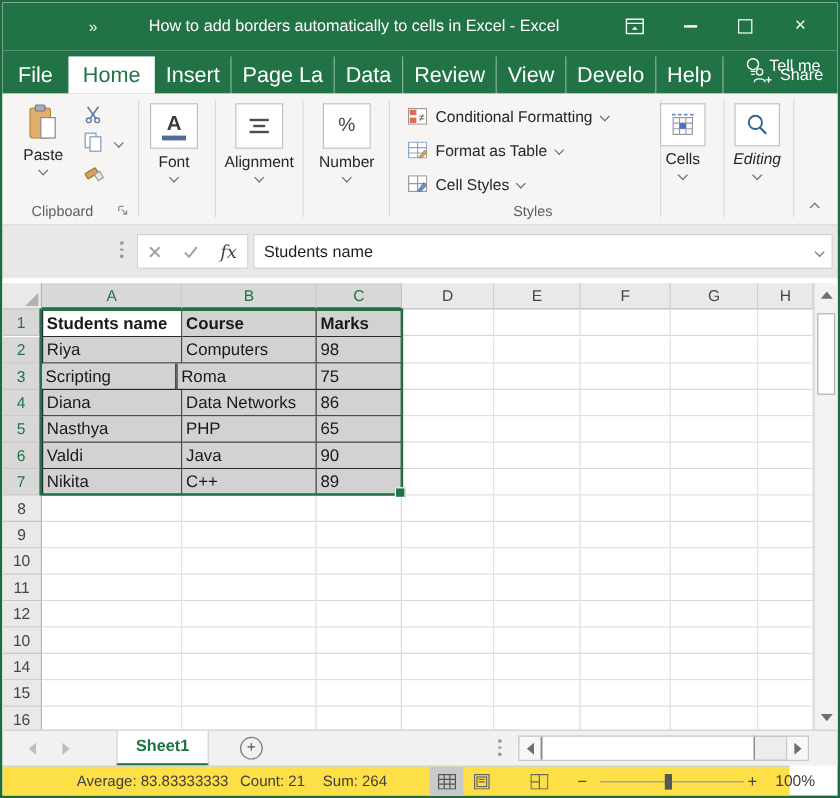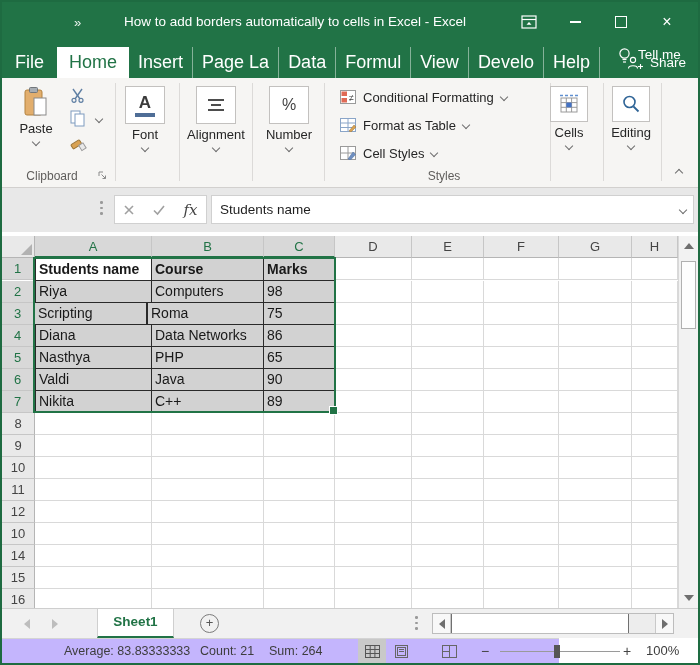--- a/index.html
+++ b/index.html
@@ -98,21 +98,21 @@
   .sheettab{position:absolute;left:95px;top:0;width:77px;height:29px;background:#fff;border-left:1px solid #cfcfcf;border-right:1px solid #cfcfcf;border-bottom:2.5px solid #217346;box-sizing:border-box;text-align:center;line-height:26px;font-size:13.5px;font-weight:700;color:#217346;}
   .addsheet{position:absolute;left:198px;top:5px;width:19px;height:19px;border:1px solid #7c7c7c;border-radius:50%;box-sizing:border-box;text-align:center;line-height:16px;font-size:13px;color:#555;}
   .sdots{position:absolute;left:413px;top:7px;display:flex;flex-direction:column;gap:3px;}
   .sdots i{width:2.5px;height:2.5px;border-radius:50%;background:#9a9a9a;display:block;}
   .hscroll{position:absolute;left:430px;top:4px;width:242px;height:21px;border:1px solid #bdbdbd;background:#ededed;box-sizing:border-box;display:flex;align-items:center;}
   .hbtn{width:17px;height:19px;display:flex;align-items:center;justify-content:center;background:#f8f8f8;}
   .hthumb{width:178px;height:19px;background:#fff;border-left:1px solid #707070;border-right:1px solid #707070;box-sizing:border-box;}
   .htrack{flex:1;}
 
   
-  .statusbar{position:absolute;left:0;top:636px;width:557px;height:25px;background:#c4b5fd;border-top:1px solid #d4d4d4;box-sizing:border-box;}
+  .statusbar{position:absolute;left:0;top:636px;width:656px;height:25px;background:#fde047;border-top:1px solid #d4d4d4;box-sizing:border-box;}
   .statusbar .txt{position:absolute;top:0;line-height:24px;font-size:12.5px;color:#3d3d3d;}
   .viewbtn{position:absolute;top:0;width:28px;height:24px;display:flex;align-items:center;justify-content:center;}
   .viewbtn.pressed{background:#c9c9c9;}
   .zoomtrack{position:absolute;left:498px;top:12px;width:120px;height:1px;background:#9a9a9a;}
   .zoomhandle{position:absolute;left:552px;top:6px;width:6px;height:13px;background:#565656;}
   .zglyph{position:absolute;top:0;line-height:24px;font-size:14px;color:#444;}
 </style>
 </head>
 <body>
 
@@ -140,21 +140,21 @@
         </div>
     </div>
   </div>
 
   <div class="tabrow">
     <div class="tab filetab">File</div>
     <div class="tab active">Home</div>
     <div class="tab">Insert</div>
     <div class="tab sep">Page La</div>
     <div class="tab sep">Data</div>
-    <div class="tab sep">Formul</div>
+    <div class="tab sep">Review</div>
     <div class="tab sep">View</div>
     <div class="tab sep">Develo</div>
     <div class="tab sep seprt">Help</div>
     <div class="tellme">
       <svg width="13" height="18" viewBox="0 0 13 18">
         <circle cx="6.5" cy="6.5" r="4.6" fill="none" stroke="#fff" stroke-width="1.2"></circle>
         <line x1="4.5" y1="12.5" x2="8.5" y2="12.5" stroke="#fff" stroke-width="1.2"></line>
         <line x1="5" y1="15" x2="8" y2="15" stroke="#fff" stroke-width="1.2"></line>
       </svg>
       <span>Tell me</span>
@@ -283,21 +283,21 @@
           <line x1="3" y1="8.6" x2="19" y2="8.6" stroke="#9a9a9a"></line>
           <line x1="3" y1="13.3" x2="19" y2="13.3" stroke="#9a9a9a"></line>
           <rect x="8.3" y="8.6" width="5.3" height="4.7" fill="#4472c4"></rect>
         </svg>
       </div>
       <span class="rlbl">Cells</span>
       <span class="chev"></span>
     </div>
     <div class="vsep" style="left:601px;"></div>
 
-    <div class="dropgrp" style="left:601px;">
+    <div class="dropgrp" style="left:601px;font-style:italic;">
       <div class="dropbox" style="width:38px;height:36px;">
         <svg width="20" height="20" viewBox="0 0 20 20">
           <circle cx="8.5" cy="8" r="5.5" fill="none" stroke="#2f6496" stroke-width="1.6"></circle>
           <line x1="12.5" y1="12.5" x2="17.5" y2="17.5" stroke="#2f6496" stroke-width="1.8"></line>
         </svg>
       </div>
       <span class="rlbl">Editing</span>
       <span class="chev"></span>
     </div>
     <div class="vsep" style="left:659px;"></div>

